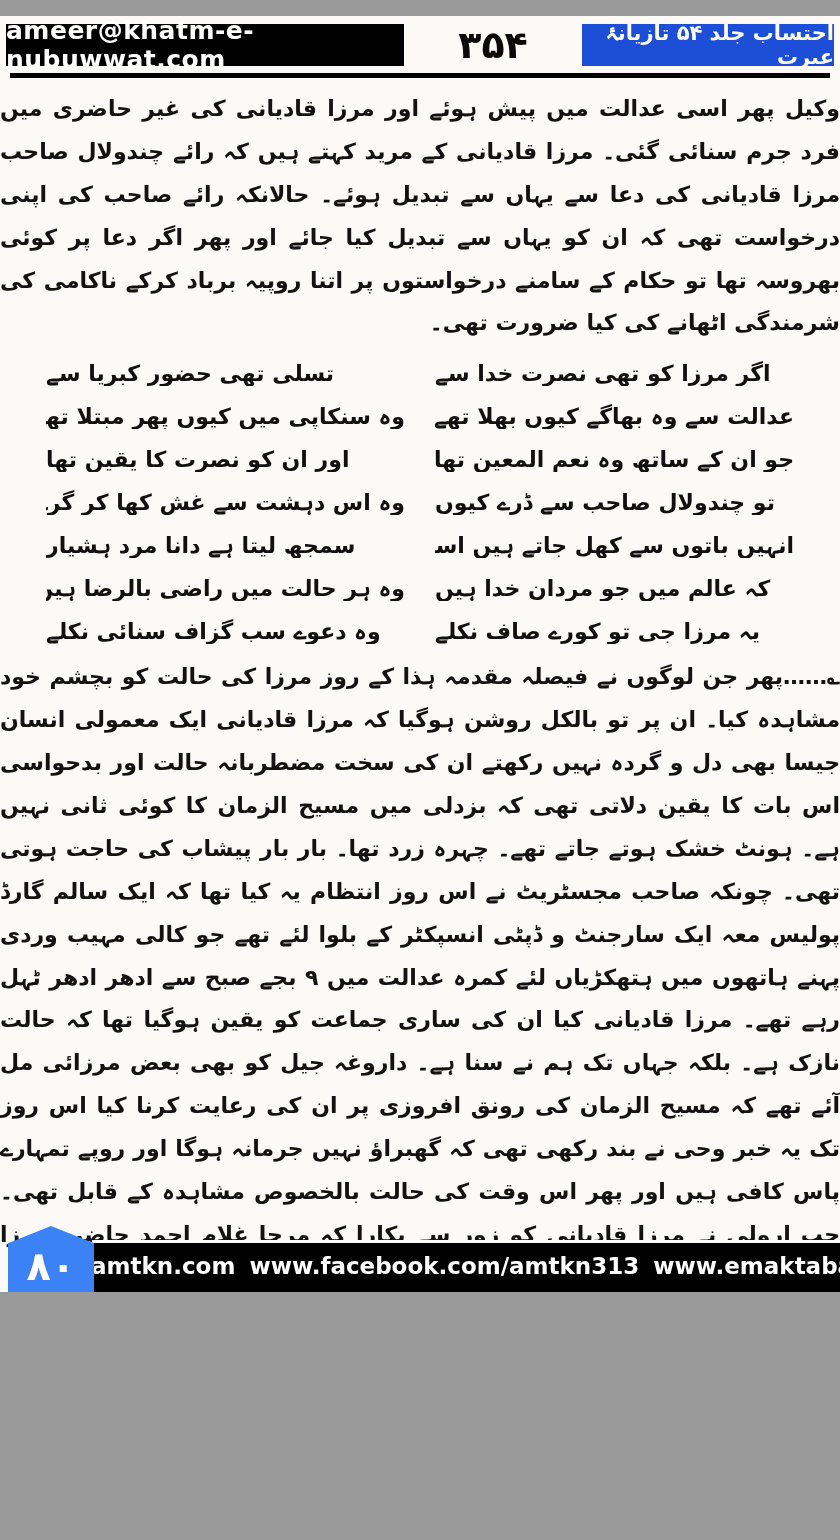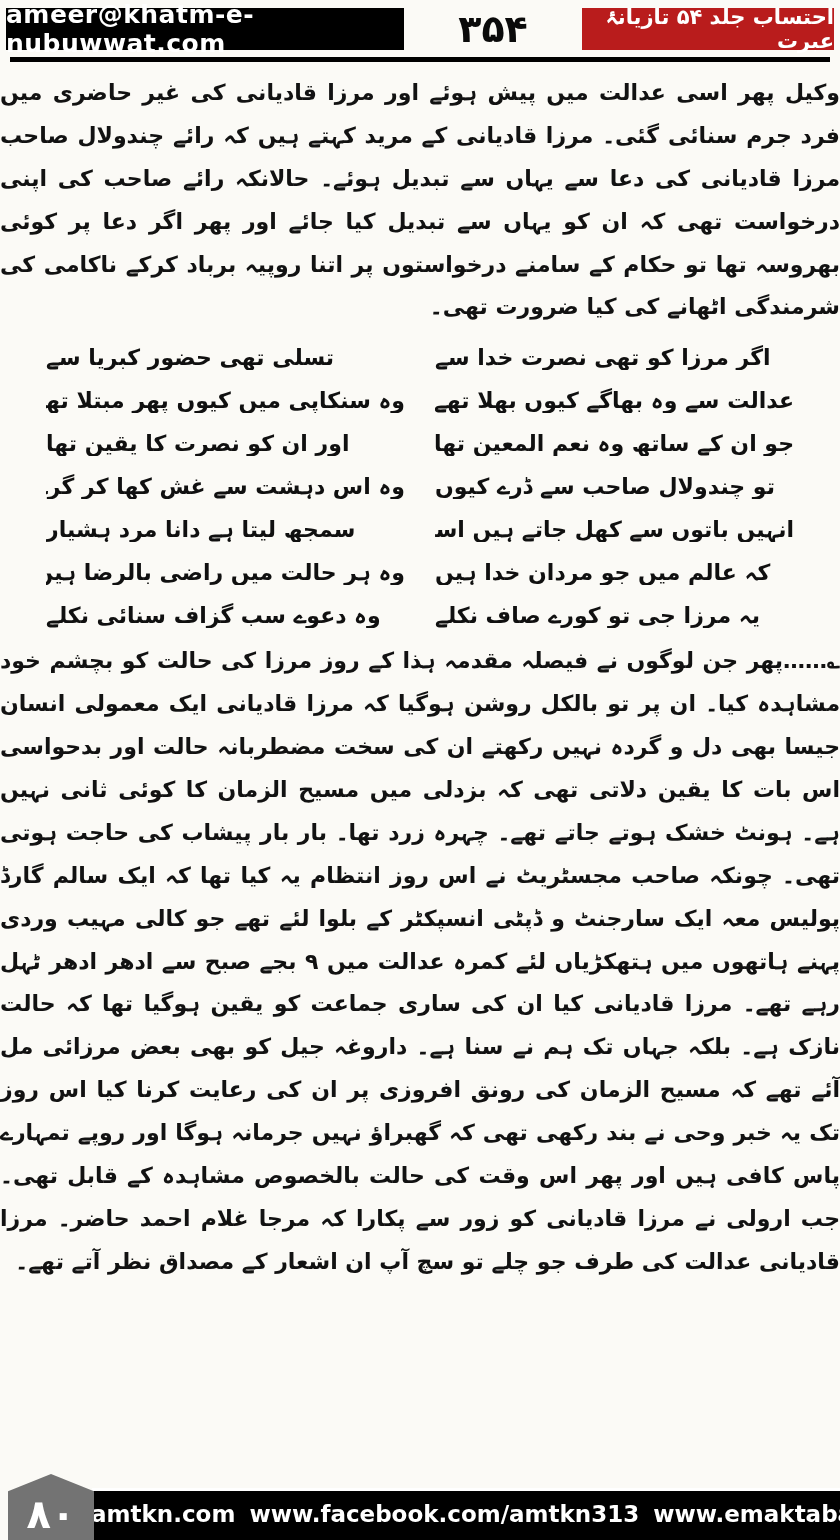--- a/index.html
+++ b/index.html
@@ -1,22 +1,22 @@
 <!DOCTYPE html>
 <html lang="ur"><head>
 <meta charset="utf-8">
 <style>
   * { margin:0; padding:0; box-sizing:border-box; }
   html,body { background:#9a9a9a; }
   body { font-family:"DejaVu Sans", sans-serif; }
 
   .page {
     position:relative;
-    width:840px; height:1540px;
-    margin:0 auto;
+    width:840px; height:1276px;
+    margin:16px auto;
     background:#fbfaf6;
     overflow:hidden;
     color:#101010;
   }
 
   
   .header {
     display:flex; align-items:stretch;
     margin:8px 6px 0 6px; height:42px;
   }
@@ -26,21 +26,21 @@
     display:flex; align-items:center; justify-content:center;
     font-size:25px; font-weight:bold;
     letter-spacing:0.5px;
   }
   .header-center {
     flex:1;
     display:flex; align-items:center; justify-content:center;
     font-size:38px; font-weight:bold; color:#0a0a0a;
   }
   .header-right {
-    background:#b91c1c; color:#fff;
+    background:#1d4ed8; color:#fff;
     flex:0 0 252px;
     direction:rtl;
     display:flex; align-items:center; justify-content:center;
     font-size:21px; font-weight:bold;
   }
   .rule {
     height:5px; background:#000;
     margin:7px 10px 8px 10px;
   }
 
@@ -81,21 +81,21 @@
     border-top:3px solid #fff;
     border-bottom:3px solid #000;
   }
   .footer-link {
     color:#fff; font-weight:bold; font-size:23px;
     direction:ltr; white-space:nowrap;
   }
   .footer-badge {
     position:absolute; left:8px; bottom:0;
     width:86px; height:66px;
-    background:#737373;
+    background:#3b82f6;
     clip-path:polygon(50% 0, 100% 26%, 100% 100%, 0 100%, 0 26%);
     display:flex; align-items:flex-end; justify-content:center;
   }
   .footer-badge-num {
     color:#fff; font-size:40px; font-weight:bold; line-height:1.2;
     padding-bottom:2px;
   }
 </style>
 </head>
 <body>

